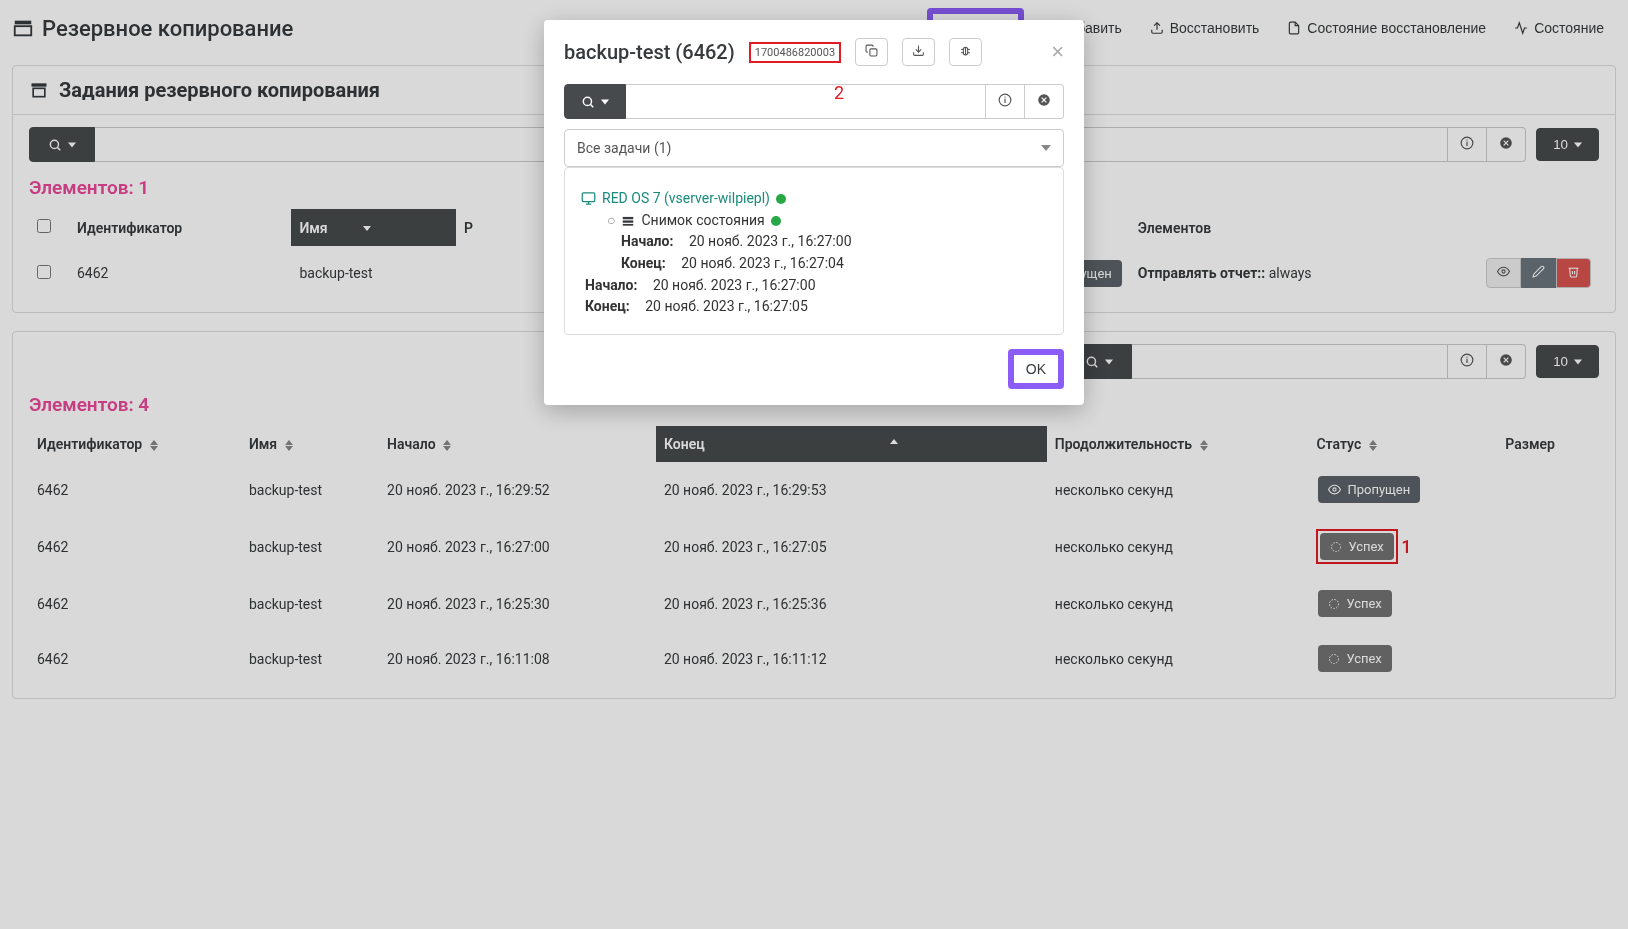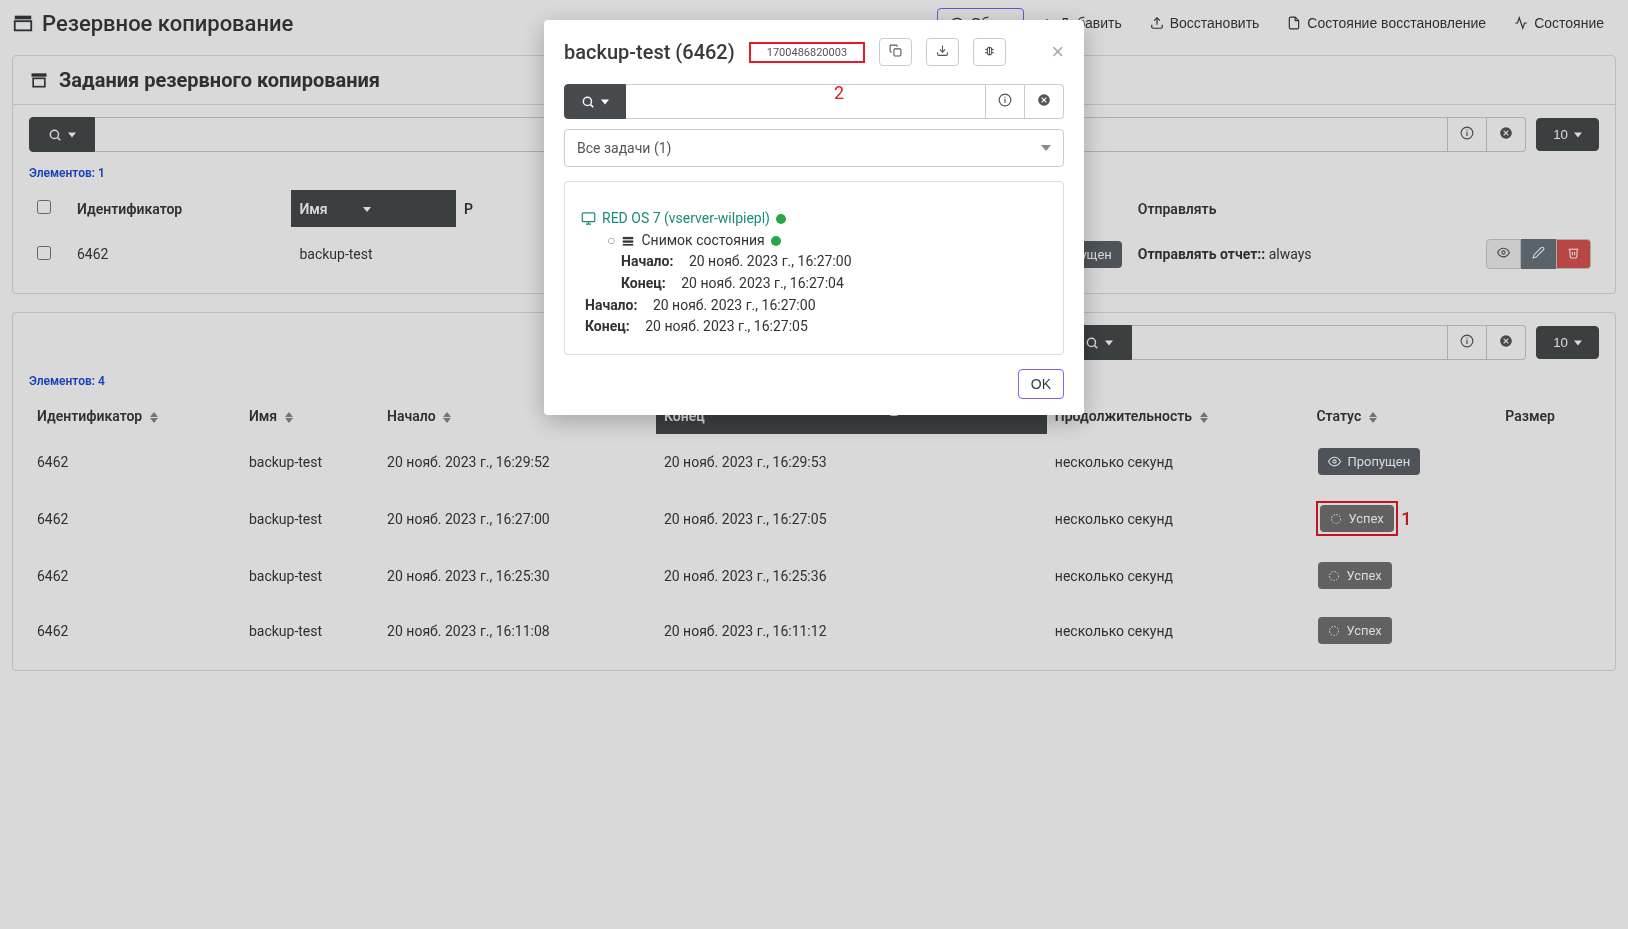--- a/index.html
+++ b/index.html
@@ -2,36 +2,36 @@
 <html><head>
 <meta charset="utf-8">
 <style>
 * { box-sizing: border-box; margin: 0; padding: 0; }
 body { font-family: -apple-system, BlinkMacSystemFont, "Segoe UI", Roboto, sans-serif; font-size: 14px; color: #333; background: #fff; }
 .page { padding: 8px 12px; }
 .modal-backdrop { position: fixed; inset: 0; background: rgba(0,0,0,0.15); z-index: 50; }
 .page-header { display:flex; align-items:center; justify-content:space-between; margin-bottom:17px; }
 .page-title { font-size: 22px; font-weight: 500; display:flex; align-items:center; gap:8px; color:#373a3c; }
 .top-actions { display:flex; gap:4px; }
-.btn { display:inline-flex; align-items:center; gap:6px; padding:6px 12px; background:#fff; border:1px solid #8b5cf6; border-radius:4px; color:#373a3c; font-size:14px; cursor:pointer; }
+.btn { display:inline-flex; align-items:center; gap:6px; padding:6px 12px; background:#fff; border:6px solid #8b5cf6; border-radius:4px; color:#373a3c; font-size:14px; cursor:pointer; }
 .btn.no-border { border:none; }
 .btn-danger { background:#d9534f; color:#fff; border-color:#d9534f; }
 .btn-icon { padding:6px 10px; }
 .panel { border:1px solid #ddd; border-radius:4px; margin-bottom:18px; background:#fff; }
 .panel-header { padding:12px 16px; border-bottom:1px solid #ddd; font-size:20px; font-weight:700; display:flex; align-items:center; gap:10px; color:#373a3c; }
 .panel-body { padding:12px 16px; }
 .toolbar-row { display:flex; gap:10px; align-items:center; margin-bottom:14px; }
 .search-group { display:flex; align-items:stretch; flex:1; }
 .search-btn { background:#464a4c; color:#fff; border:1px solid #464a4c; border-radius:4px 0 0 4px; padding:8px 18px; display:flex; align-items:center; gap:6px; }
 .search-input { flex:1; border:1px solid #ccc; border-left:none; border-right:none; padding:8px 10px; font-size:14px; }
 .search-icon-btn { border:1px solid #ccc; background:#fff; padding:8px 12px; color:#555; }
 .search-icon-btn.first { border-radius:0; }
 .search-icon-btn.last { border-radius:0 4px 4px 0; border-left:none; }
 .page-count-btn { background:#464a4c; color:#fff; border:1px solid #464a4c; border-radius:4px; padding:8px 16px; display:flex; align-items:center; gap:6px; }
-.elements { font-size:12px; font-weight:600; margin:6px 0 10px; color:#1d4ed8; }
+.elements { font-size:19px; font-weight:600; margin:6px 0 10px; color:#ec4899; }
 table.grid { width:100%; border-collapse:collapse; }
 table.grid th { text-align:left; padding:10px 8px; font-weight:600; color:#373a3c; font-size:14px; }
 table.grid th.sorted { background:#464a4c; color:#fff; }
 table.grid td { padding:12px 8px; vertical-align:middle; color:#373a3c; }
 .sort-icon { display:inline-flex; flex-direction:column; gap:1px; margin-left:4px; vertical-align:middle; }
 .sort-icon svg { display:block; }
 .checkbox { width:14px; height:14px; }
 .row-actions { display:flex; gap:0; }
 .row-actions .btn-icon { border-radius:0; border:1px solid #ccc; padding:6px 10px; font-size:13px; }
 .row-actions .btn-icon:first-child { border-radius:4px 0 0 4px; }
@@ -39,28 +39,28 @@
 .badge-status { display:inline-flex; align-items:center; gap:6px; padding:6px 10px; border-radius:4px; color:#fff; font-size:13px; }
 .badge-skip { background:#5b6268; }
 .badge-ok { background:#737373; }
 .status-wrap { display:inline-block; }
 .highlight-red { border:2px solid #e31b23; }
 .annot { color:#e31b23; font-size:18px; font-weight:500; }
 
 .modal { position:fixed; top:20px; left:50%; transform:translateX(-50%); width:540px; background:#fff; border-radius:4px; box-shadow:0 6px 24px rgba(0,0,0,0.25); z-index:100; padding:18px 20px 16px; }
 .modal-title-row { display:flex; align-items:center; gap:14px; }
 .modal-title { font-size:20px; font-weight:500; color:#373a3c; }
-.modal-ts { border:2px solid #e31b23; padding:2px 16px; font-size:11px; color:#555; }
+.modal-ts { border:2px solid #e31b23; padding:2px 4px; font-size:11px; color:#555; }
 .modal-iconbtn { border:1px solid #ccc; background:#fff; padding:5px 9px; border-radius:4px; color:#555; font-size:13px; }
 .modal-close { margin-left:auto; color:#aaa; font-size:22px; background:none; border:none; cursor:pointer; }
 .modal-search { display:flex; margin-top:18px; }
 .modal-search .search-btn { padding:8px 16px; }
 .modal-search .search-input { border-right:none; }
 .modal-select { width:100%; border:1px solid #ccc; border-radius:4px; padding:10px 12px; margin-top:10px; display:flex; justify-content:space-between; align-items:center; color:#555; }
-.tree-box { border:1px solid #ddd; border-radius:4px; margin-top:14px; padding:26px 16px 16px; font-size:14px; line-height:1.55; }
+.tree-box { border:1px solid #ddd; border-radius:4px; margin-top:0; padding:20px 16px 16px; font-size:14px; line-height:1.55; }
 .tree-line { display:flex; align-items:center; gap:6px; }
 .tree-vm { color:#1a8b7b; }
 .dot-green { width:10px; height:10px; border-radius:50%; background:#28a745; display:inline-block; }
 .tree-indent1 { padding-left:26px; }
 .tree-indent2 { padding-left:40px; }
 .tree-indent0b { padding-left:4px; }
 .modal-footer { display:flex; justify-content:flex-end; margin-top:14px; }
 .annot2 { position:absolute; color:#e31b23; font-size:18px; }
 .caret-down { display:inline-block; }
 </style>
@@ -164,21 +164,21 @@
             <tr>
           <th style="width:40px"><input type="checkbox" class="checkbox" style=""></th>
           <th>Идентификатор</th>
           <th class="sorted"><span>Имя</span>
             <svg width="12" height="12" viewBox="0 0 24 24" fill="#fff" style="margin-left:30px">
                   <path d="M12 20 L4 10 H20 Z"></path>
                 </svg>
           </th>
           <th>Р</th>
           <th style="width:40%"></th>
-          <th>Отправлять</th>
+          <th>Элементов</th>
           <th style="width:120px"></th>
         </tr>
           </thead>
         <tbody>
           <tr>
             <td><input type="checkbox" class="checkbox" style=""></td>
             <td>6462</td>
             <td>backup-test</td>
             <td></td>
             <td style="text-align:right">

